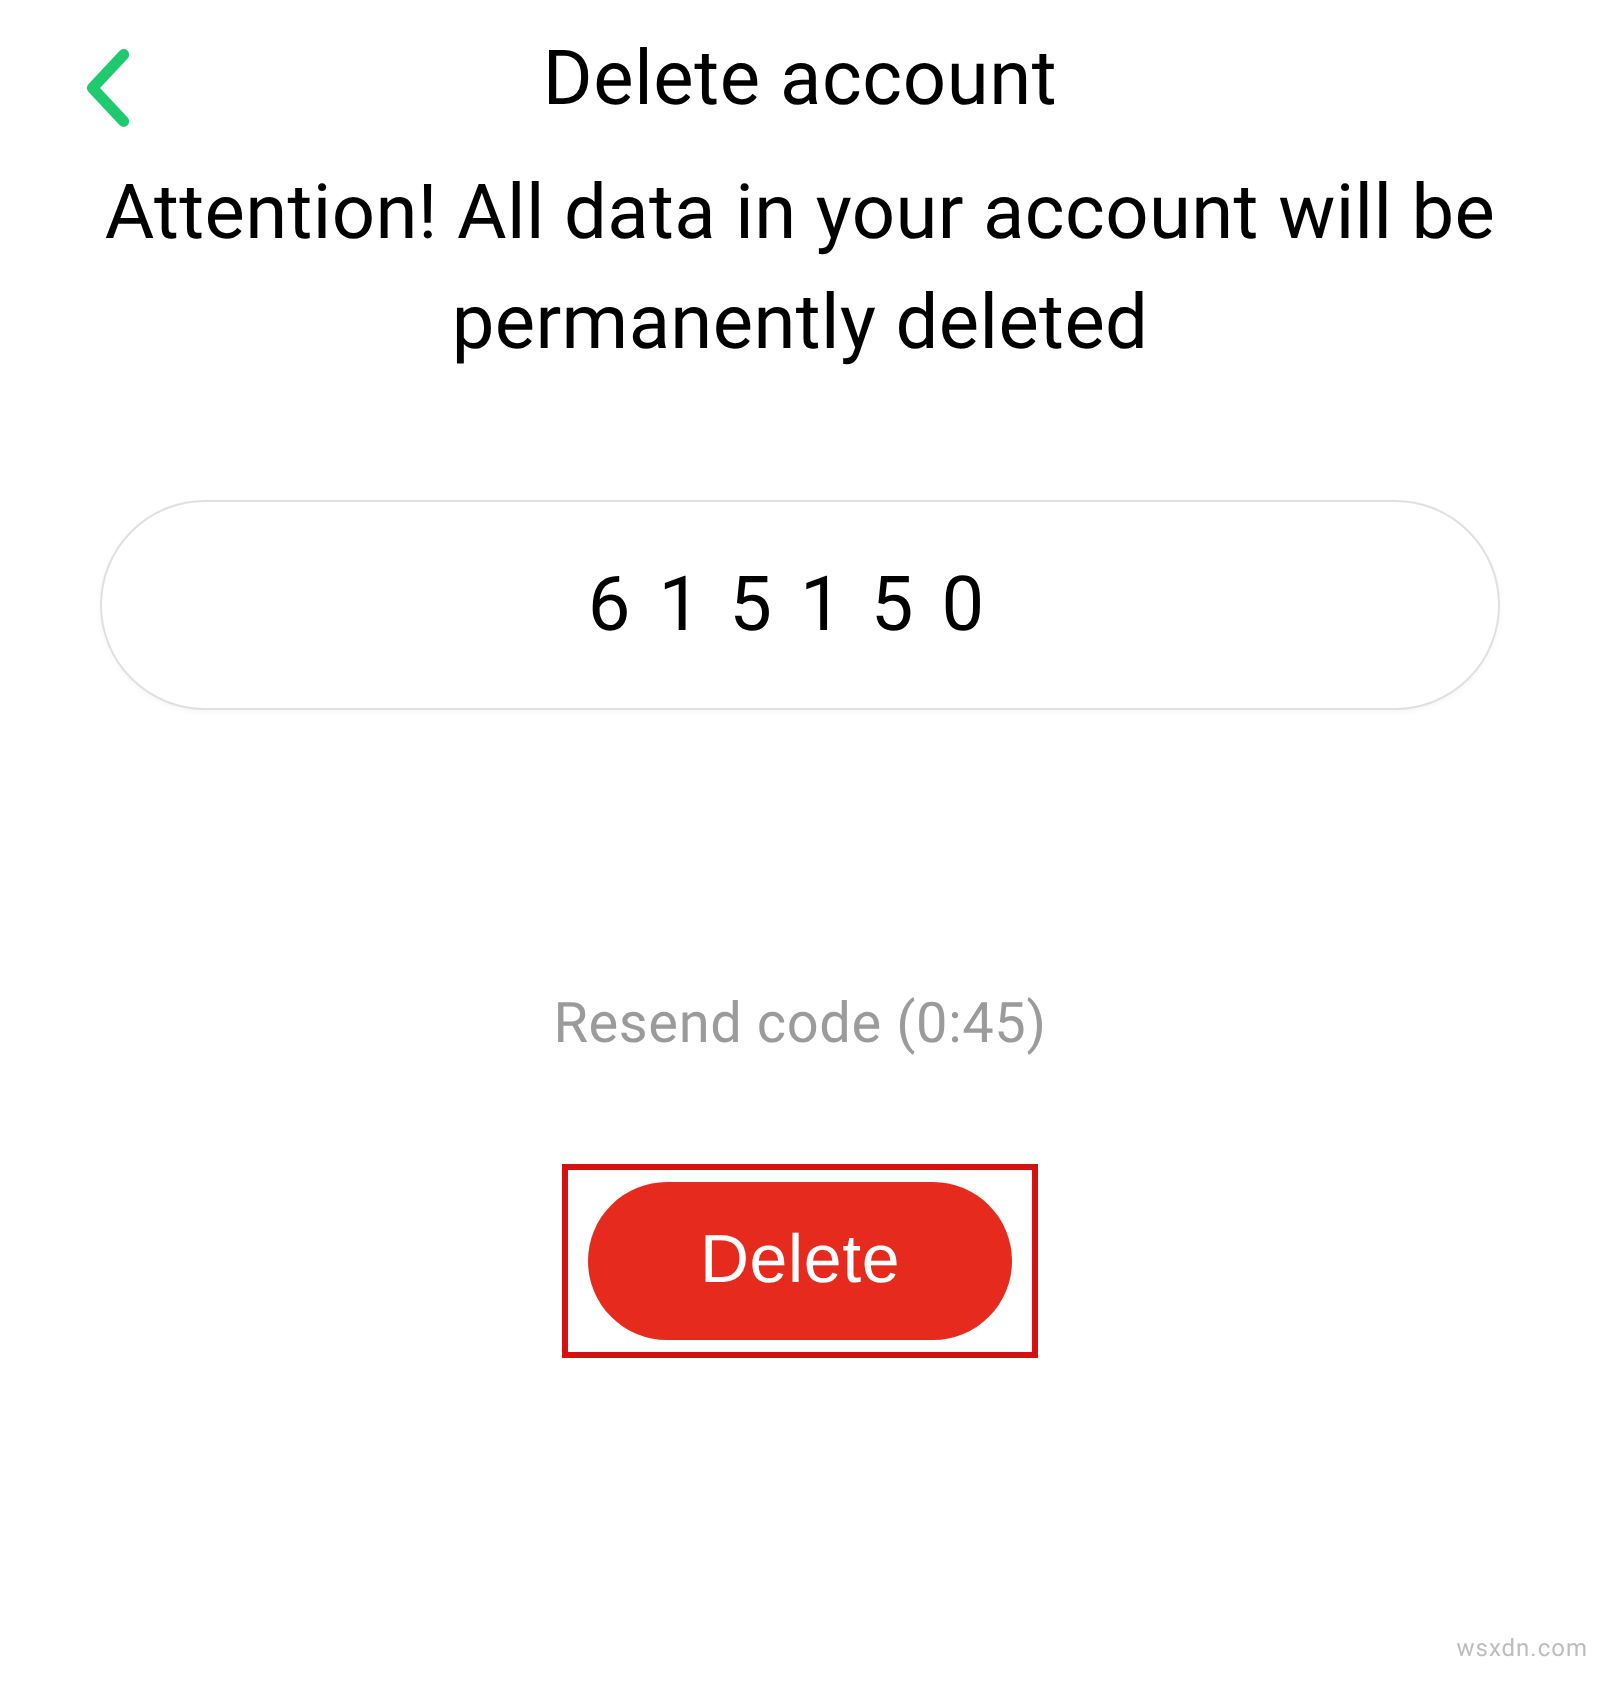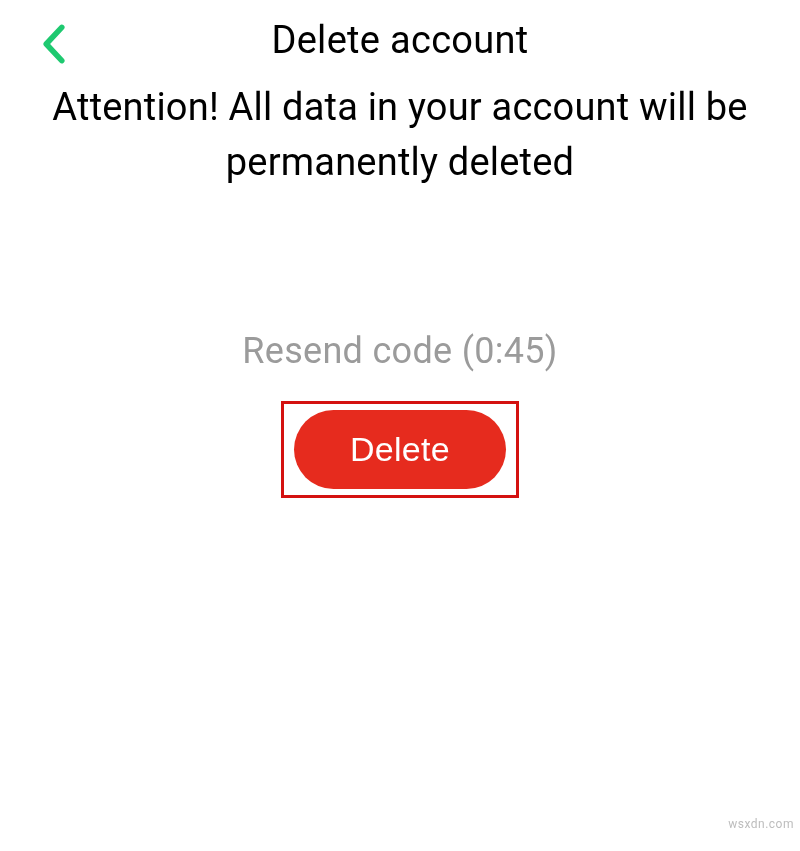--- a/index.html
+++ b/index.html
@@ -63,27 +63,27 @@
       align-items: center;
       justify-content: center;
       font-size: 38px;
       font-weight: 400;
       color: #000000;
       letter-spacing: 14px;
       box-shadow: 0 1px 3px rgba(0,0,0,0.04);
     }
     .resend-text {
       margin-top: 140px;
-      font-size: 36px;
+      font-size: 28px;
       font-weight: 400;
       color: #9b9b9b;
       letter-spacing: 0.3px;
     }
     .delete-button-wrapper {
-      margin: 29px auto 0;
+      margin: 54px auto 0;
       display: inline-block;
       border: 3px solid #d41110;
       padding: 6px 10px;
     }
     .delete-button {
       background: #e62b1e;
       color: #ffffff;
       border: none;
       border-radius: 45px;
       padding: 20px 56px;
@@ -109,20 +109,23 @@
     <svg viewBox="0 0 24 36" fill="none" stroke="#1ec970" stroke-width="5" stroke-linecap="round" stroke-linejoin="round">
       <polyline points="19,3 5,18 19,33"></polyline>
     </svg>
   </div>
   <div class="page-title">Delete account</div>
 </div>
 
 <div class="content">
   <div class="warning-text">Attention! All data in your account will be permanently deleted</div>
 
+  <div class="code-input">
+    <span>615150</span>
+  </div>
 
   <div class="resend-text">Resend code (0:45)</div>
 
   <div class="delete-button-wrapper">
     <button class="delete-button">Delete</button>
   </div>
 </div>
 
 <div class="watermark">wsxdn.com</div>
 

